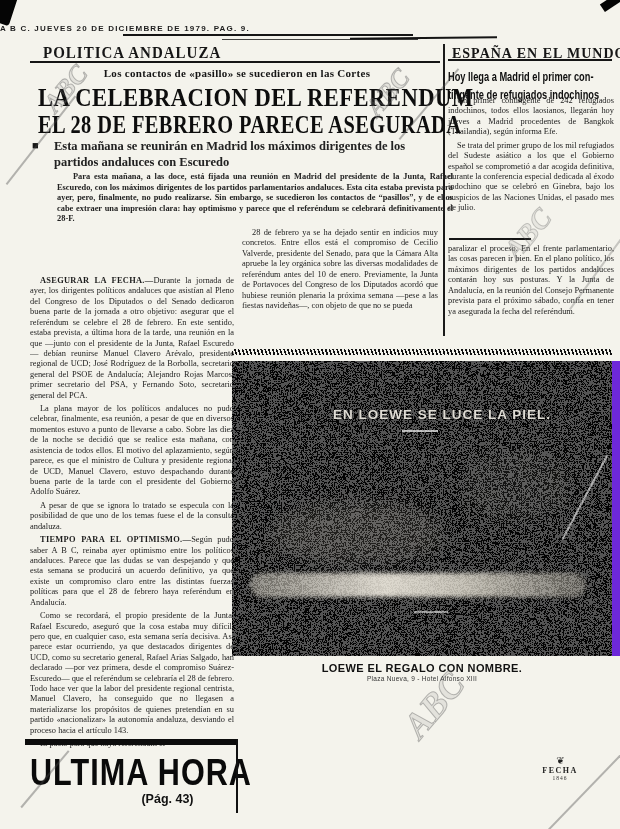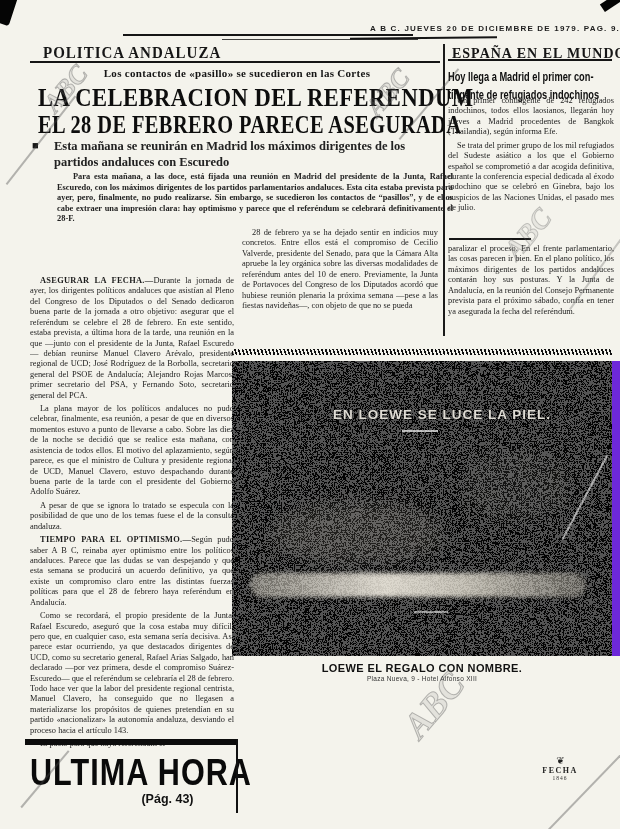--- a/index.html
+++ b/index.html
@@ -4,21 +4,21 @@
 <style>
   html,body{margin:0;padding:0;}
   body{
     width:620px;height:829px;position:relative;overflow:hidden;
     background:#f4f3ec;
     font-family:"Liberation Serif", serif;
     color:#161616;
   }
   .abs{position:absolute;}
   
-  #masthead{top:24px;left:0;width:620px;text-align:right;
+  #masthead{top:24px;left:0;width:620px;text-align:left;
     font-family:"Liberation Sans",sans-serif;font-size:8px;font-weight:bold;
     letter-spacing:1.2px;color:#1d1d1d;}
   .rule{background:#151515;}
   #rule-a{left:123px;top:34px;width:290px;height:2px;}
   #rule-b{left:222px;top:39px;width:196px;height:1px;opacity:.8;}
   #rule-c{left:350px;top:37px;width:147px;height:2px;transform:rotate(-.6deg);}
   
   .section-title{font-weight:bold;font-size:15px;letter-spacing:1px;transform:scaleY(1.05);transform-origin:left top;white-space:nowrap;}
   #title-politica{left:43px;top:44px;}
   #title-espana{left:452px;top:45px;font-size:14px;}

